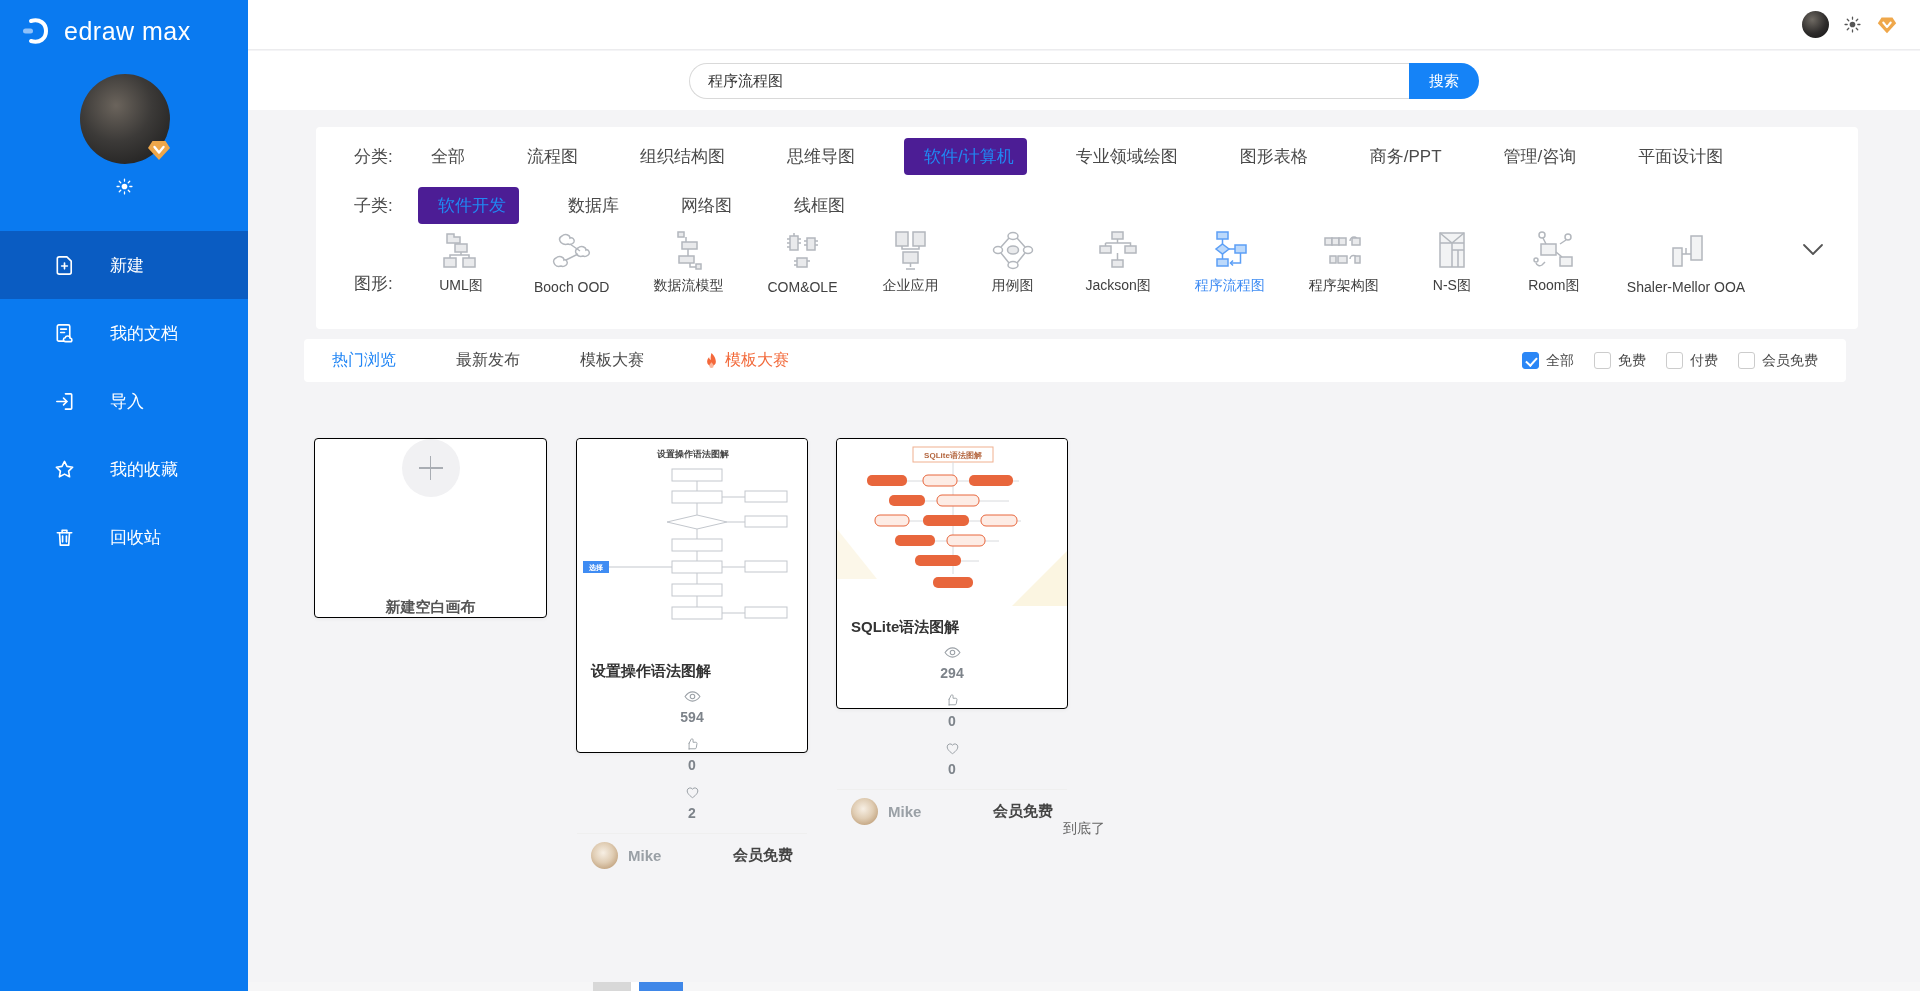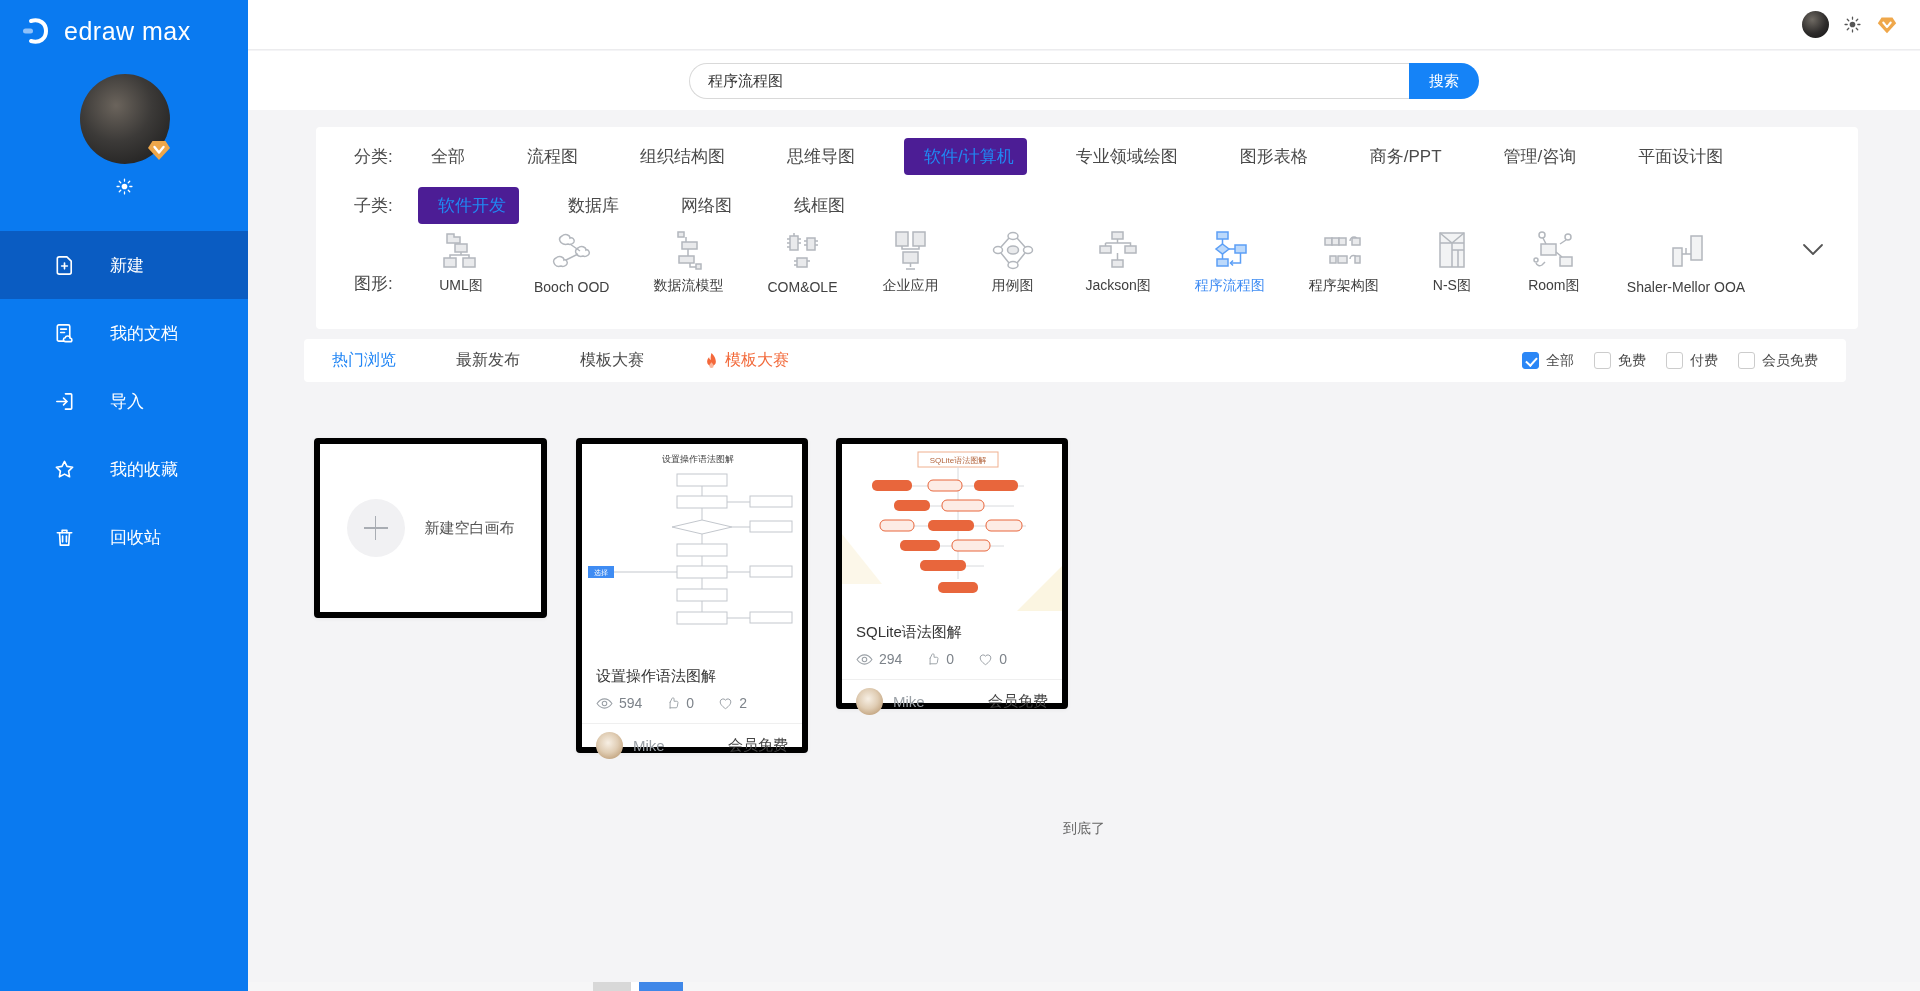--- a/index.html
+++ b/index.html
@@ -61,38 +61,38 @@
   .tab.active { color:#2286f5; }
   .tab.contest { color:#f2693a; margin-right:0;align-items:center; }
   .price-filters { margin-left:auto; display:flex; align-items:center; gap:20px; }
   .pf { display:flex; align-items:center; gap:7px; font-size:14px; color:#4a4a4a; cursor:pointer; }
   .cbx { width:17px; height:17px; border-radius:3px; border:1px solid #ccc; background:#fff; position:relative; }
   .cbx.checked { background:#2b87f6; border-color:#2b87f6; }
   .cbx.checked::after { content:""; position:absolute; left:5px; top:2px; width:5px; height:9px;
     border:solid #fff; border-width:0 2px 2px 0; transform:rotate(42deg); }
 
   
-  .card { position:absolute; background:#fff; border:6px solid #000000; border-radius:4px;
-    box-shadow:0 1px 4px rgba(0,0,0,.05); }
-  .card-new { left:66px; top:438px; width:233px; height:180px; display:flex; flex-direction:row;
-    align-items:center; justify-content:center; gap:20px; cursor:pointer; }
+  .card { position:absolute; background:#fff; border:1px solid #000000; border-radius:4px;
+    box-shadow:0 1px 4px rgba(0,0,0,.05);font-weight:bold; }
+  .card-new { left:66px; top:438px; width:233px; height:180px; display:flex; flex-direction:column;
+    align-items:center; justify-content:space-between; gap:20px; cursor:pointer; }
   .plus-circle { width:58px; height:58px; border-radius:50%; background:#f1f1f3; position:relative; }
   .plus-circle::before, .plus-circle::after { content:""; position:absolute; background:#a9adb3; }
   .plus-circle::before { left:17px; top:28px; width:24px; height:1.6px; }
   .plus-circle::after { left:28px; top:17px; width:1.6px; height:24px; }
   .card-new-label { font-size:15px; color:#555; }
 
   .tcard-1 { left:328px; top:438px; width:232px; height:315px; }
   .tcard-2 { left:588px; top:438px; width:232px; height:271px; }
   .thumb { width:100%; overflow:hidden; cursor:pointer; border-radius:4px 4px 0 0; background:#fff; }
   .thumb-1 { height:211px; }
   .thumb-2 { height:167px; }
   .tc-title { padding:12px 14px 0 14px; font-size:15px; color:#333; }
   .tc-stats { display:flex; align-items:center; gap:6px; padding:9px 14px 12px 14px;
-    font-size:14px; color:#7d838a; border-bottom:1px solid #efefef; }
+    font-size:14px; color:#7d838a; border-bottom:1px solid #efefef;flex-direction:column; }
   .stat-gap { width:12px; }
   .tc-footer { display:flex; align-items:center; padding:0 14px; height:43px; gap:10px; }
   .cat-avatar { width:27px; height:27px; border-radius:50%;
     background:radial-gradient(circle at 45% 40%, #f7efe4 0%, #e0cdb4 45%, #b08a5f 100%); }
   .author { font-size:15px; color:#9aa0a6; }
   .price { margin-left:auto; font-size:15px; color:#444; }
 
   .end-text { position:absolute; left:0; top:820px; width:1672px; text-align:center;
     font-size:14px; color:#666; }
 

